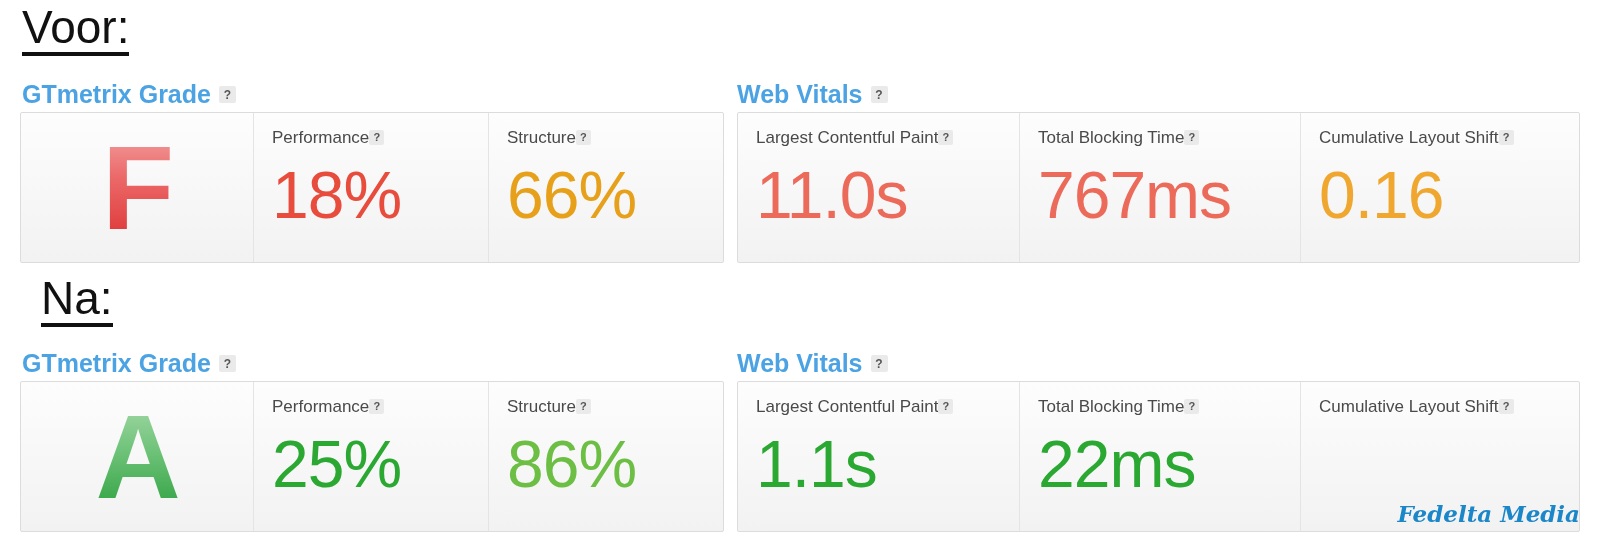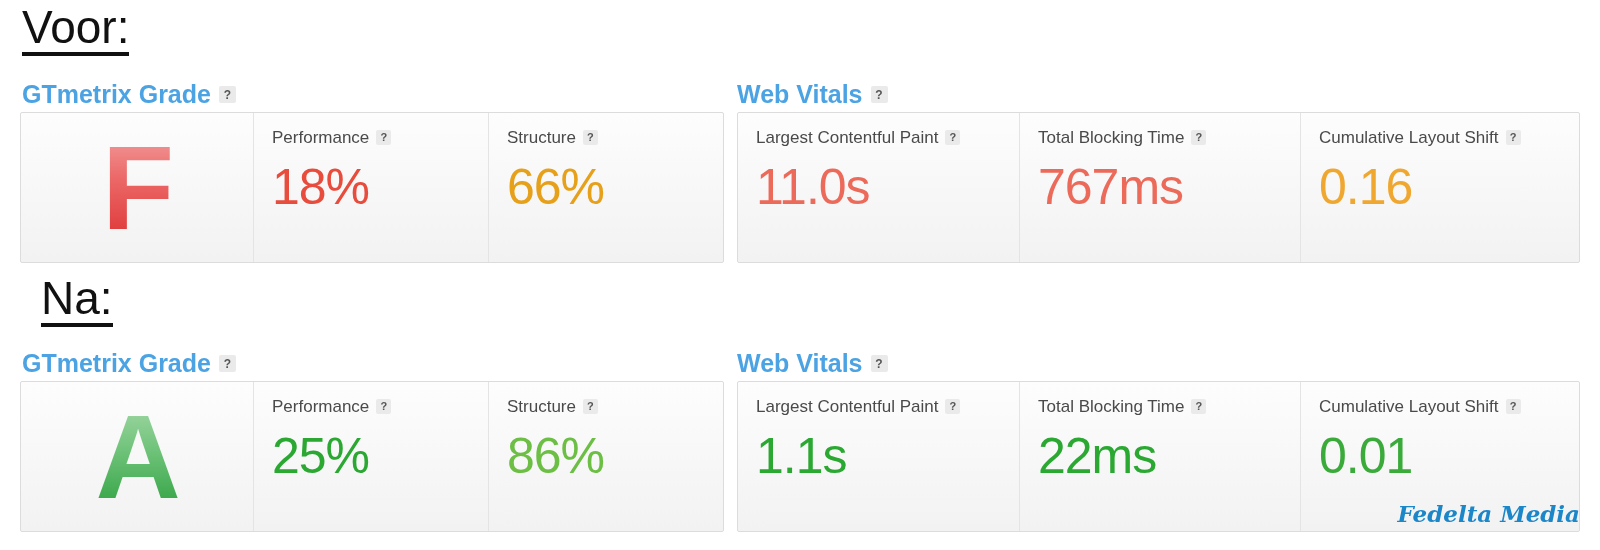--- a/index.html
+++ b/index.html
@@ -82,30 +82,29 @@
     border-left: 1px solid #e4e4e4;
     padding: 16px 18px 10px 18px;
     position: relative;
   }
 
   .card-col:first-child { border-left: none; }
 
   .metric-label {
     display: flex;
     align-items: center;
-    gap: 7px;
     font-size: 17px;
     color: #4a4a4a;
     font-weight: 400;
     white-space: nowrap;
     line-height: 1;
   }
 
   .metric-value {
-    font-size: 50px;
+    font-size: 66px;
     font-weight: 400;
     line-height: 1;
     margin-top: 16px;
     letter-spacing: -1px;
     white-space: nowrap;
   }
 
   
   .grade-col {
     display: flex;
@@ -277,19 +276,18 @@
         <span>Total Blocking Time</span>
         <span class="help-badge small">?</span>
       </div>
       <div class="metric-value" style="color:#2aa832">22ms</div>
     </div>
     <div class="card-col col-cls">
       <div class="metric-label">
         <span>Cumulative Layout Shift</span>
         <span class="help-badge small">?</span>
       </div>
-      <div class="metric-value" style="color:#3aab3a">0.01</div>
     </div>
   </div>
 
   <div class="watermark" id="watermark-fedelta">Fedelta Media</div>
 
 </div>
 
 </body></html>

